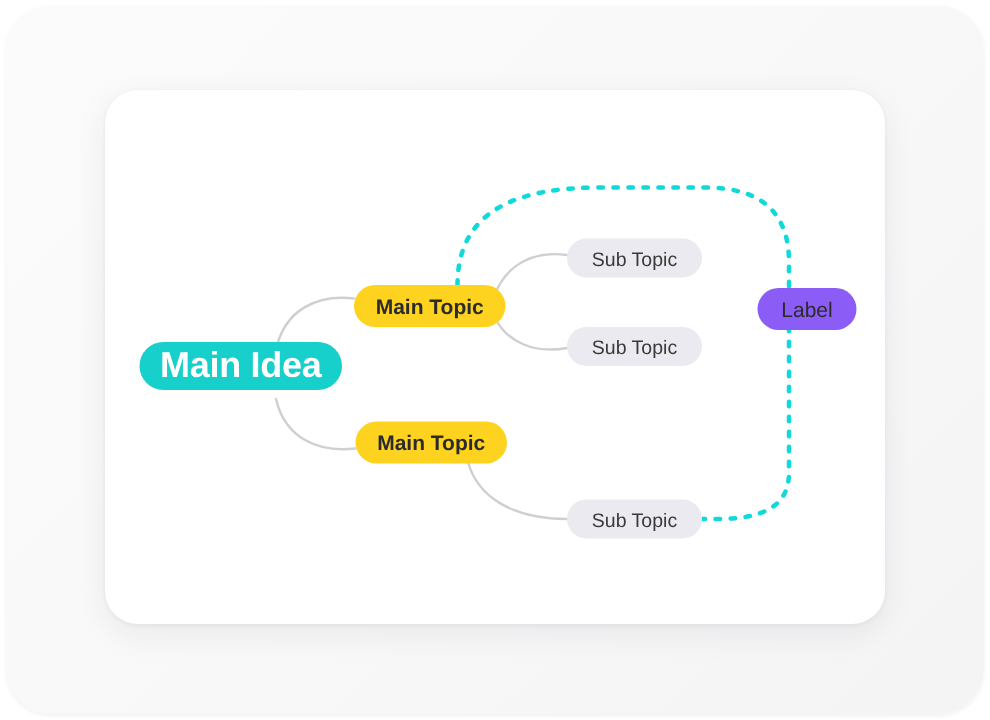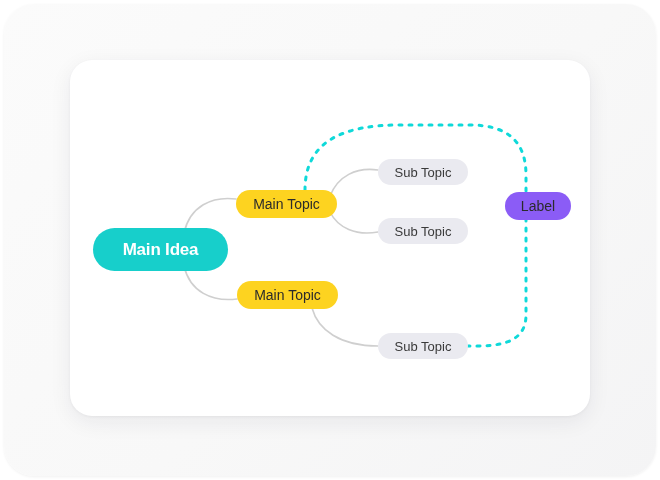--- a/index.html
+++ b/index.html
@@ -34,30 +34,30 @@
   
   .node{
     position:absolute;
     display:flex;align-items:center;justify-content:center;
     box-sizing:border-box;
     white-space:nowrap;
     user-select:none;
     text-align:right;
   }
   .node-main-idea{
-    left:93px;top:228px;width:135px;height:43px;
+    left:93px;top:228px;width:135px;height:32px;
     background:#17CFCB;color:#ffffff;
     border-radius:22px;
-    font-size:17px;font-weight:bold;letter-spacing:-0.2px;
+    font-size:24px;font-weight:bold;letter-spacing:-0.2px;
   }
   .node-main-topic{
     width:101px;height:28px;
     background:#FDD320;color:#2b2b2b;
     border-radius:14px;
-    font-size:14px;font-weight:400;
+    font-size:14px;font-weight:700;
   }
   .mt-1{left:236px;top:190px;}
   .mt-2{left:237px;top:281px;}
 
   .node-sub-topic{
     width:90px;height:26px;
     background:#EAEAF0;color:#3a3a3a;
     border-radius:13px;
     font-size:13px;
   }

